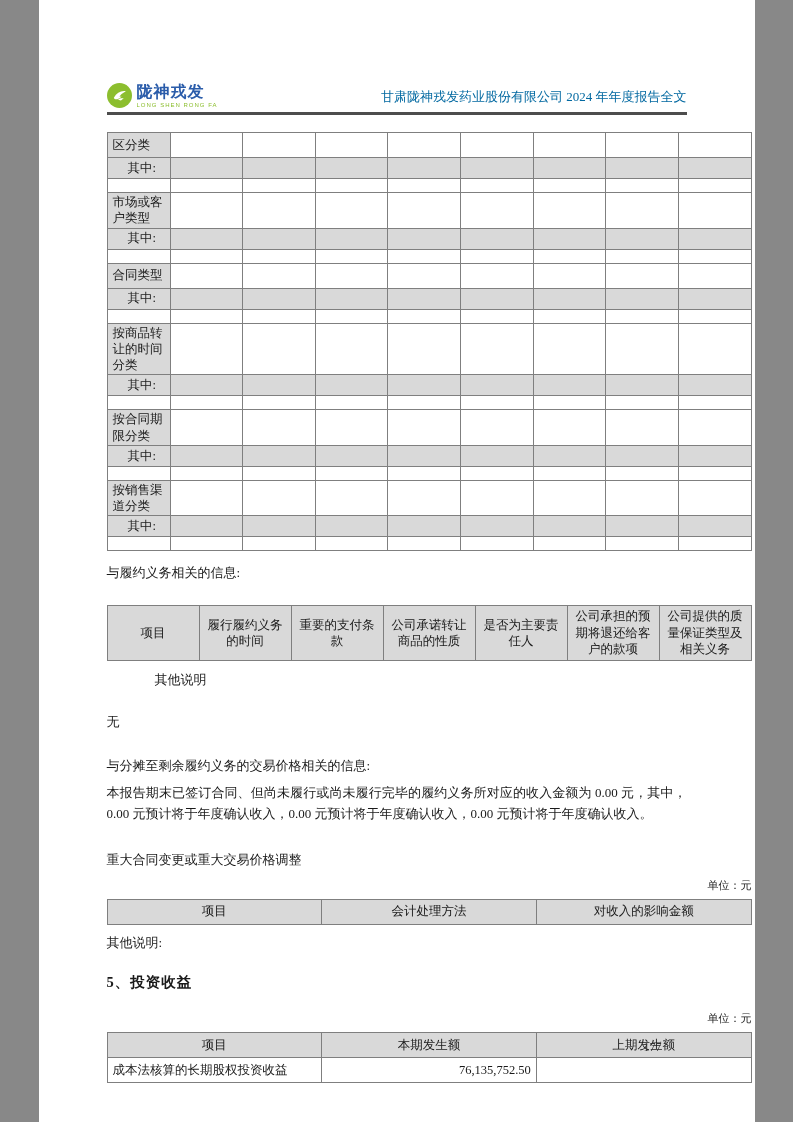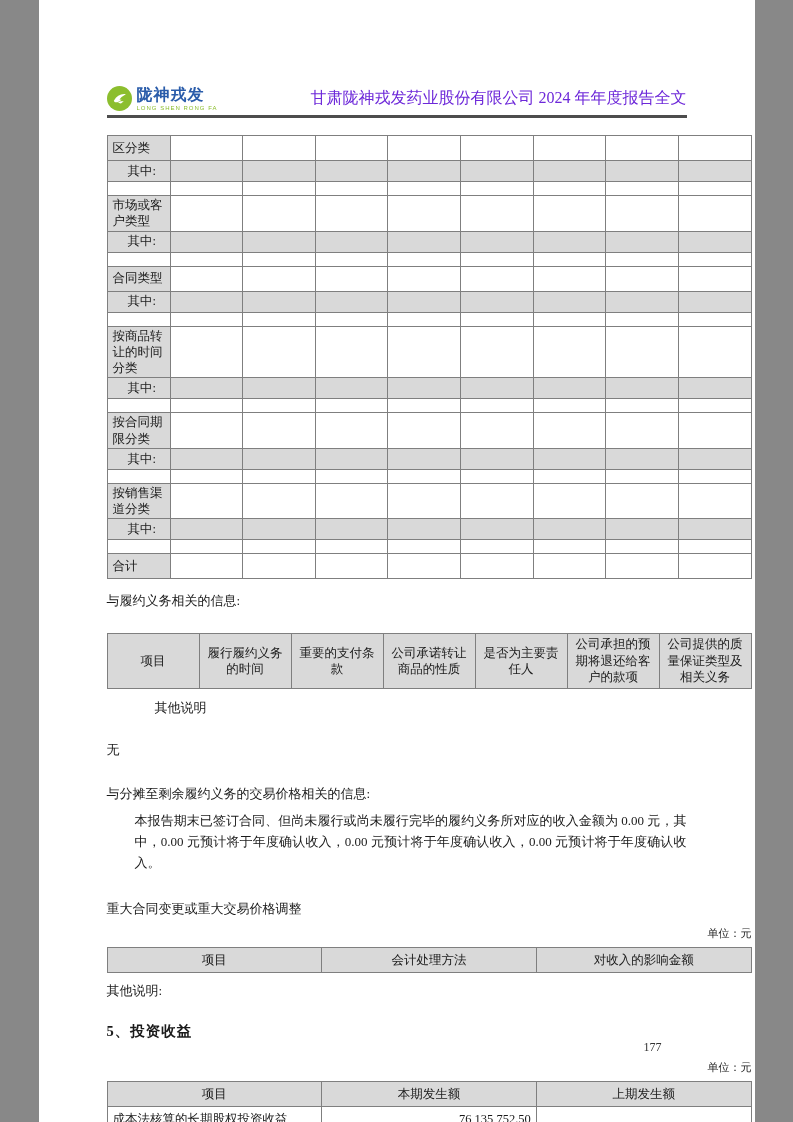--- a/index.html
+++ b/index.html
@@ -13,21 +13,21 @@
     font-size:13px;
     overflow:hidden;
   }
   .content{margin:0 68px;}
   
   .hdr{display:flex;justify-content:space-between;align-items:flex-end;padding:46px 68px 0 68px;}
   .logo{display:flex;align-items:center;gap:5px;}
   .logo-circle{width:25px;height:25px;border-radius:50%;background:#8cbe2e;display:flex;align-items:center;justify-content:center;flex:0 0 auto;}
   .logo-cn{font-size:16px;font-weight:bold;color:#2a5caa;letter-spacing:1px;line-height:1;font-family:"Liberation Sans",sans-serif;}
   .logo-en{font-size:6px;color:#8cbe2e;letter-spacing:1px;line-height:1;margin-top:2px;font-family:"Liberation Sans",sans-serif;}
-  .doc-title{font-size:16px;color:#6d28d9;padding-bottom:2px;margin-top:42px;}
+  .doc-title{font-size:13px;color:#0369a1;padding-bottom:2px;margin-top:42px;}
   .hdr-rule{height:3px;background:#4d4d4d;margin:4px 68px 0 68px;}
   
   table{border-collapse:collapse;table-layout:fixed;width:645px;}
   td,th{border:1px solid #7f7f7f;font-weight:normal;font-size:12.5px;line-height:1.3;padding:1px 3px;overflow:hidden;}
   .gray{background:#d9d9d9;}
   
   .t1{margin-top:17px;}
   .t1 td{height:22px;}
   .t1 td.lbl{padding-left:5px;word-break:break-all;text-align:left;}
   .t1 tr.sub td{height:18px;}
@@ -39,21 +39,21 @@
   
   .t3 td,.t4 td{height:22px;text-align:center;vertical-align:middle;}
   .t4 td.item{text-align:left;padding-left:5px;}
   .t4 td.num{text-align:right;padding-right:5px;padding-left:16px;}
   
   .txt{font-size:13px;line-height:1.35;}
   .m-obl{margin-top:13px;}
   .m-note1{margin-top:10px;margin-left:48px;}
   .m-none{margin-top:25px;}
   .m-remain{margin-top:26px;}
-  .m-para{margin-top:9px;line-height:1.6;text-align:justify;margin-left:28px;}
+  .m-para{margin-top:9px;line-height:1.6;text-align:justify;}
   .m-major{margin-top:26px;}
   .unit{text-align:right;width:645px;margin-top:9px;font-size:11px;}
   .t3{margin-top:6px;}
   .m-note2{margin-top:9px;}
   .h-invest{margin-top:22px;font-size:14.5px;font-weight:bold;letter-spacing:1px;}
   .m-unit2{margin-top:19px;}
   .t4{margin-top:6px;}
   .pagenum{position:absolute;top:1040px;right:93px;font-size:12px;color:#333;}
 </style>
 </head>
@@ -276,31 +276,20 @@
             <td class="lbl"></td>
             <td></td>
             <td></td>
             <td></td>
             <td></td>
             <td></td>
             <td></td>
             <td></td>
             <td></td>
           </tr>
-          <tr class="section">
-            <td class="lbl gray">合计</td>
-            <td></td>
-            <td></td>
-            <td></td>
-            <td></td>
-            <td></td>
-            <td></td>
-            <td></td>
-            <td></td>
-          </tr>
         </tbody>
     </table>
 
     <div class="txt m-obl">与履约义务相关的信息:</div>
 
     <table class="t2">
       <tbody>
           <tr id="t2-head">
             <td class="gray">项目</td>
             <td class="gray">履行履约义务的时间</td>

